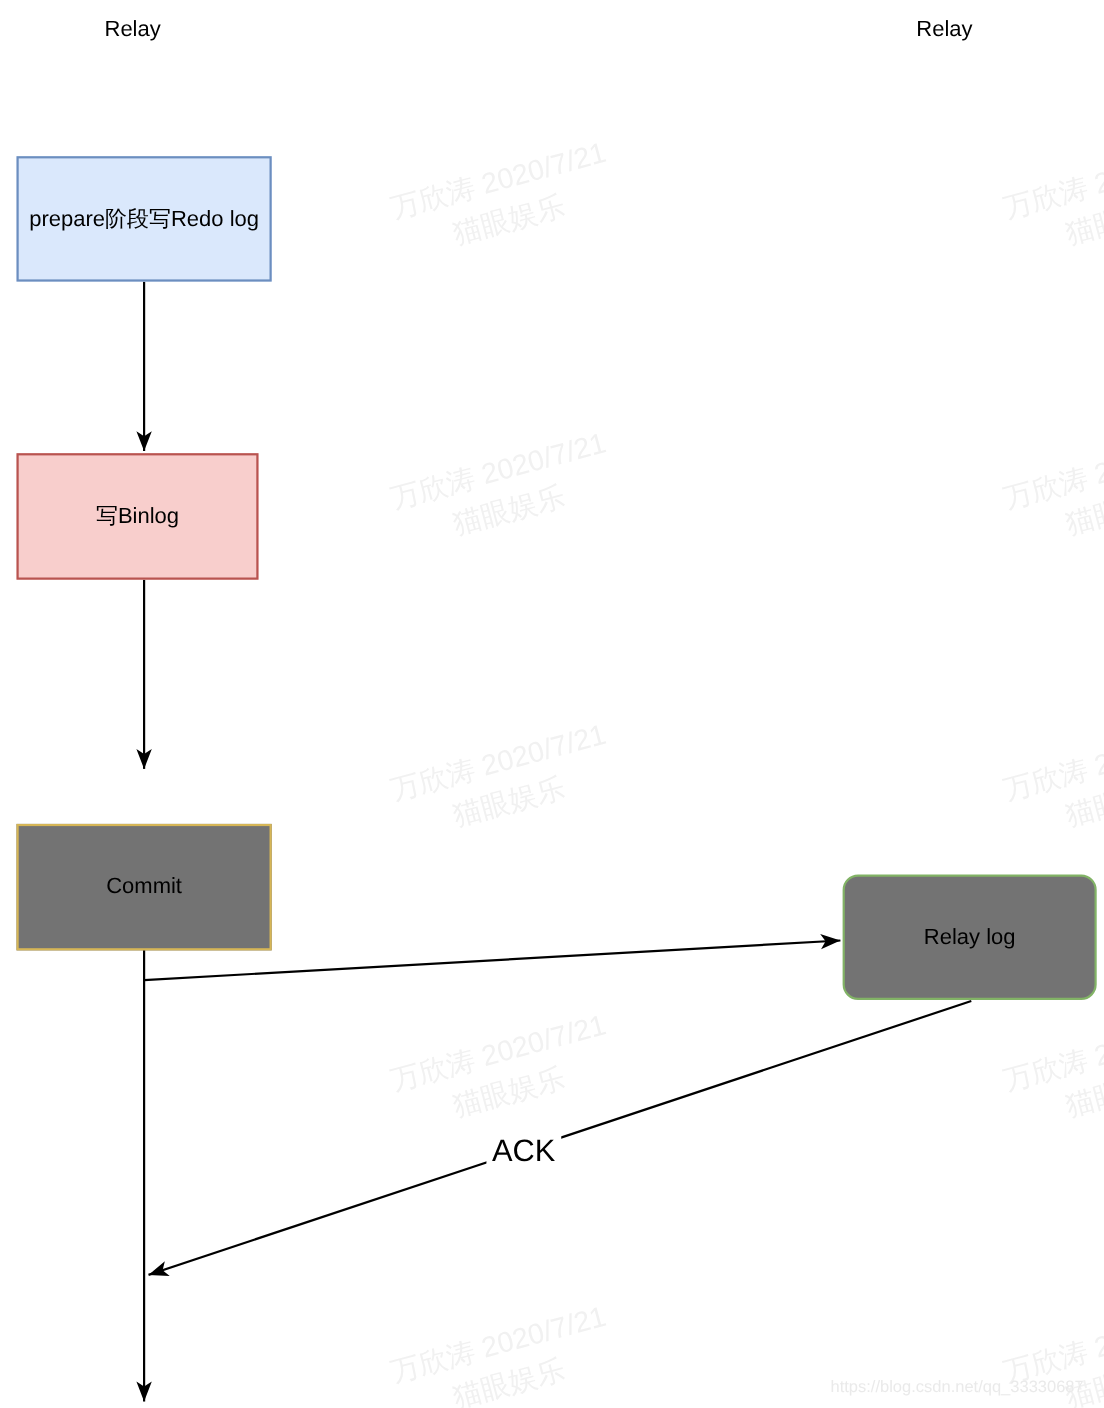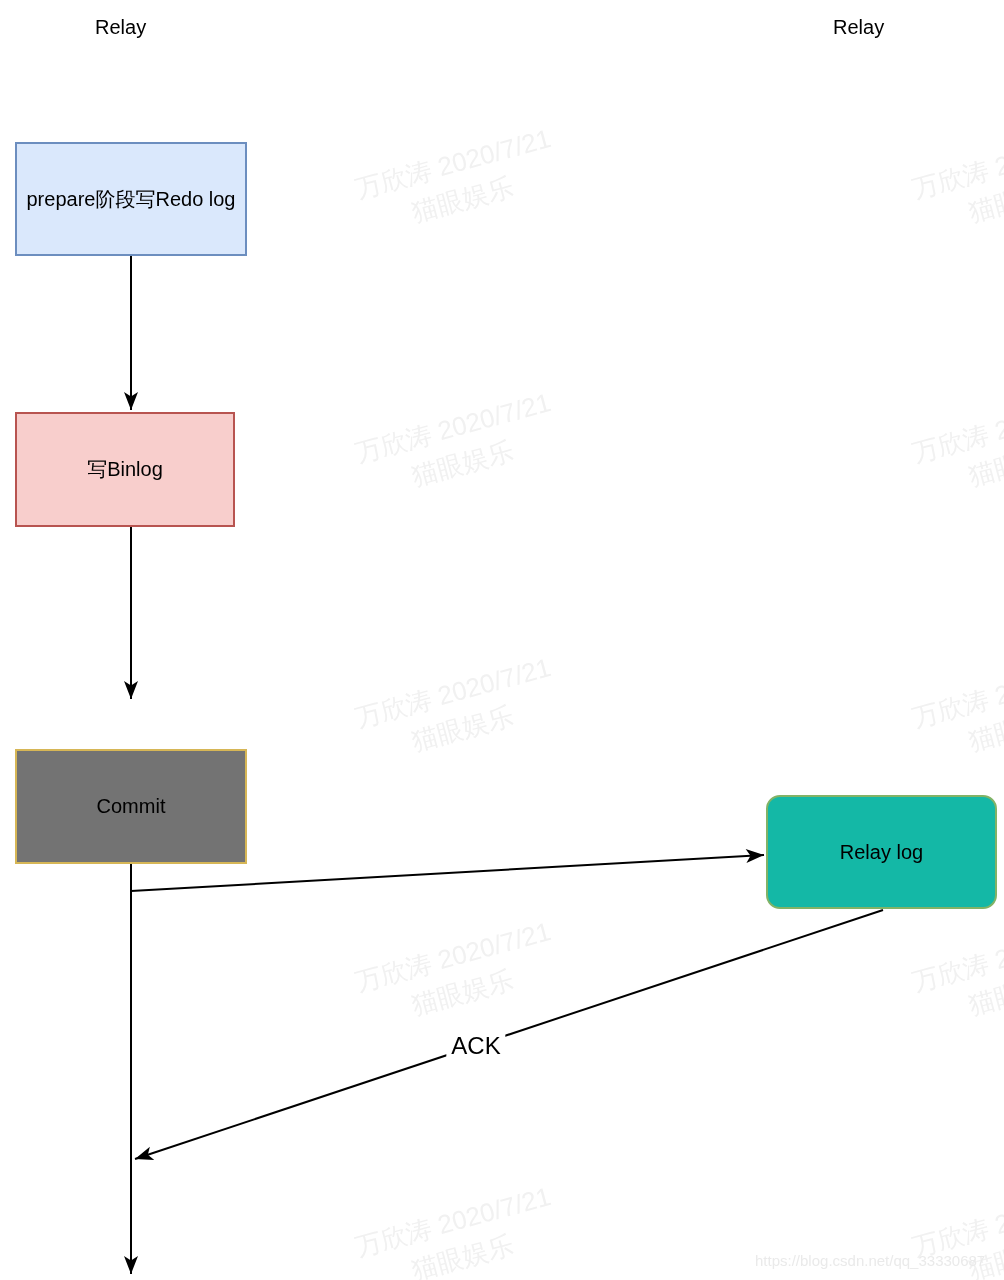--- a/index.html
+++ b/index.html
@@ -56,30 +56,30 @@
     flex-direction: row;
     align-items: center;
     justify-content: center;
     font-size: 20px;
     line-height: 29px;
     text-align: center;
   }
   .node-prepare { left: 15px;  top: 142px; width: 232px; height: 114px; background: #dae8fc; border-color: #6c8ebf; }
   .node-binlog  { left: 15px;  top: 412px; width: 220px; height: 115px; background: #f8cecc; border-color: #b85450; }
   .node-commit  { left: 15px;  top: 701px; width: 232px; height: 115px; background: #737373; border-color: #d6b656; margin-top: 48px; }
-  .node-relay   { left: 766px; top: 795px; width: 231px; height: 114px; background: #14b8a6; border-color: #82b366; border-radius: 14px; }
+  .node-relay   { left: 766px; top: 795px; width: 231px; height: 114px; background: #737373; border-color: #82b366; border-radius: 14px; }
 
   .edge-label-ack {
     position: absolute;
     left: 476px; top: 1046px;
     transform: translate(-50%, -50%);
     z-index: 2;
     background: #ffffff;
     padding: 0 5px;
-    font-size: 24px;
+    font-size: 28px;
     white-space: nowrap;
   }
 </style>
 </head>
 <body>
 
 <div class="wm-layer">
 
   <div class="wm-tile" style="left:-99px;top:182px">
       <span>猫眼娱乐</span>

